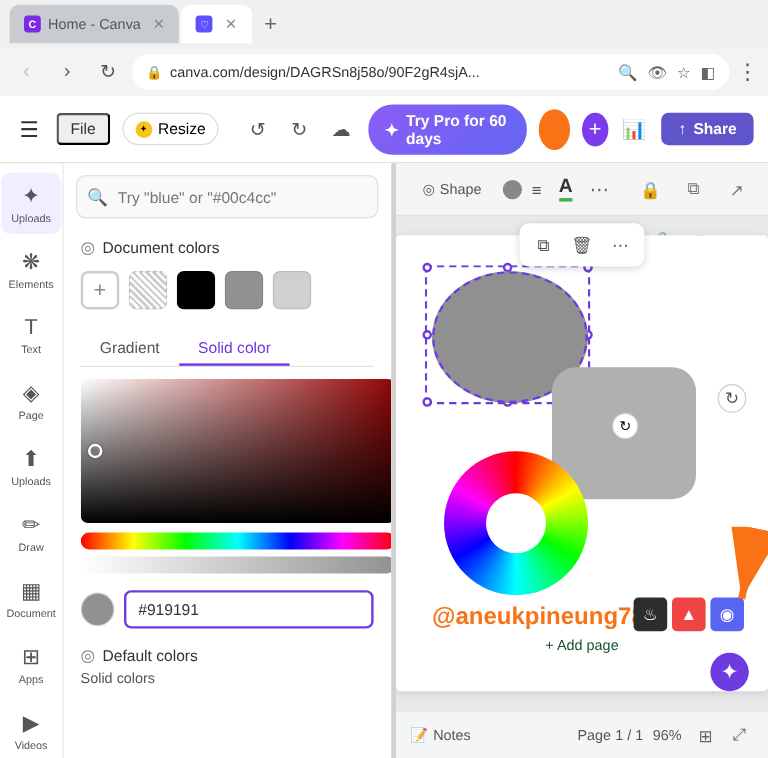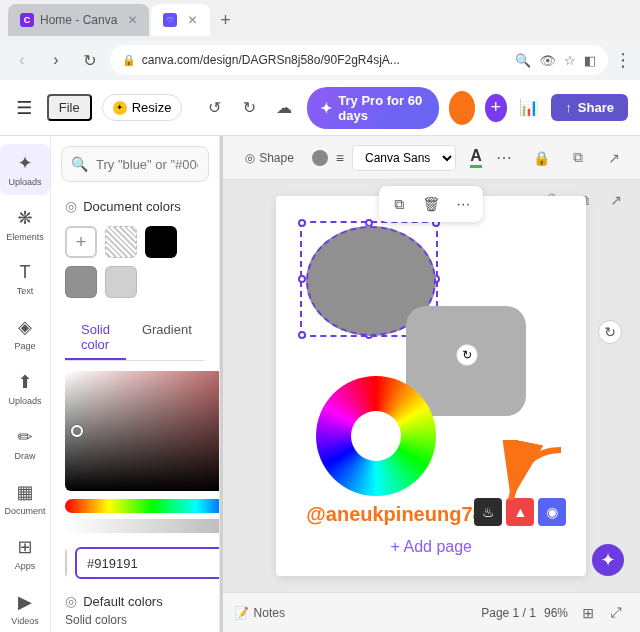--- a/index.html
+++ b/index.html
@@ -113,21 +113,21 @@
     .shape-circle { width: 130px; height: 110px; border-radius: 50%; background: #909090; position: absolute; top: 30px; left: 30px; border: 2px dashed #6c3ce1; }
     .shape-rounded-rect { width: 120px; height: 110px; border-radius: 20px; background: #b0b0b0; position: absolute; top: 110px; left: 130px; }
     .color-wheel { width: 120px; height: 120px; border-radius: 50%; position: absolute; bottom: 80px; left: 40px; background: conic-gradient(red, yellow, lime, cyan, blue, magenta, red); display: flex; align-items: center; justify-content: center; }
     .color-wheel-inner { width: 50px; height: 50px; border-radius: 50%; background: #fff; }
     .watermark { position: absolute; bottom: 50px; left: 30px; font-size: 20px; font-weight: bold; color: #f97316; }
     .stickers { position: absolute; bottom: 50px; right: 20px; display: flex; gap: 4px; }
     .sticker { width: 28px; height: 28px; border-radius: 4px; display: flex; align-items: center; justify-content: center; font-size: 14px; }
     .sticker-steam { background: #2d2d2d; color: #fff; }
     .sticker-arrow { background: #ef4444; color: #fff; }
     .sticker-discord { background: #5865f2; color: #fff; }
-    .add-page { position: absolute; bottom: 20px; left: 50%; transform: translateX(-50%); font-size: 16px; color: #8b5cf6; cursor: pointer; }
+    .add-page { position: absolute; bottom: 31px; left: 50%; transform: translateX(-50%); font-size: 12px; color: #14532d; cursor: pointer; }
     
     
     .rotate-btn { position: absolute; top: 260px; right: 30px; width: 24px; height: 24px; border-radius: 50%; border: 1px solid #ccc; background: #fff; display: flex; align-items: center; justify-content: center; cursor: pointer; font-size: 14px; color: #555; }
     .rotate-handle { position: absolute; top: 155px; left: 185px; width: 24px; height: 24px; border-radius: 50%; background: #fff; border: 1px solid #ccc; display: flex; align-items: center; justify-content: center; cursor: pointer; font-size: 12px; }
     
     
     .float-action { position: absolute; bottom: 16px; right: 16px; width: 32px; height: 32px; border-radius: 50%; background: #6c3ce1; display: flex; align-items: center; justify-content: center; cursor: pointer; color: #fff; font-size: 18px; }
 
     
     .bottom-bar { display: flex; align-items: center; height: 40px; background: #f5f5f5; padding: 0 12px; gap: 8px; border-top: 1px solid #e0e0e0; }
@@ -280,22 +280,22 @@
         <div class="color-swatches">
           <div class="swatch add-swatch">+</div>
           <div class="swatch strikethrough"></div>
           <div class="swatch" style="background:#000000;"></div>
           <div class="swatch" style="background:#919191;"></div>
           <div class="swatch" style="background:#d0d0d0;"></div>
         </div>
       </div>
 
       <div class="color-tabs">
+        <div class="color-tab">Gradient</div>
         <div class="color-tab active">Solid color</div>
-        <div class="color-tab">Gradient</div>
       </div>
 
       <div class="color-picker-area">
         <div class="spectrum-box" style="background: linear-gradient(to bottom, rgba(0,0,0,0) 0%, rgba(0,0,0,1) 100%), linear-gradient(to right, rgba(255,255,255,1) 0%, rgba(145,5,5,1) 100%);">
           <div class="spectrum-cursor"></div>
         </div>
         <div class="hue-slider">
           
         </div>
         <div class="alpha-slider">
@@ -323,23 +323,20 @@
 
     <div class="canvas-area">
 
       <div class="canvas-toolbar">
         <div class="canvas-tool-btn">
           <span>◎</span>
           <span>Shape</span>
         </div>
         <div class="shape-icon"></div>
         <span class="lines-icon">≡</span>
-        <select class="font-select">
-          <option>Canva Sans</option>
-        </select>
         <div class="font-color-btn">
           <span class="font-color-a">A</span>
         </div>
         <span class="more-btn">⋯</span>
         <div class="canvas-tool-spacer"></div>
         <div class="lock-btn">🔒</div>
         <div class="copy-btn">⧉</div>
         <div class="export-btn">↗</div>
       </div>
 

